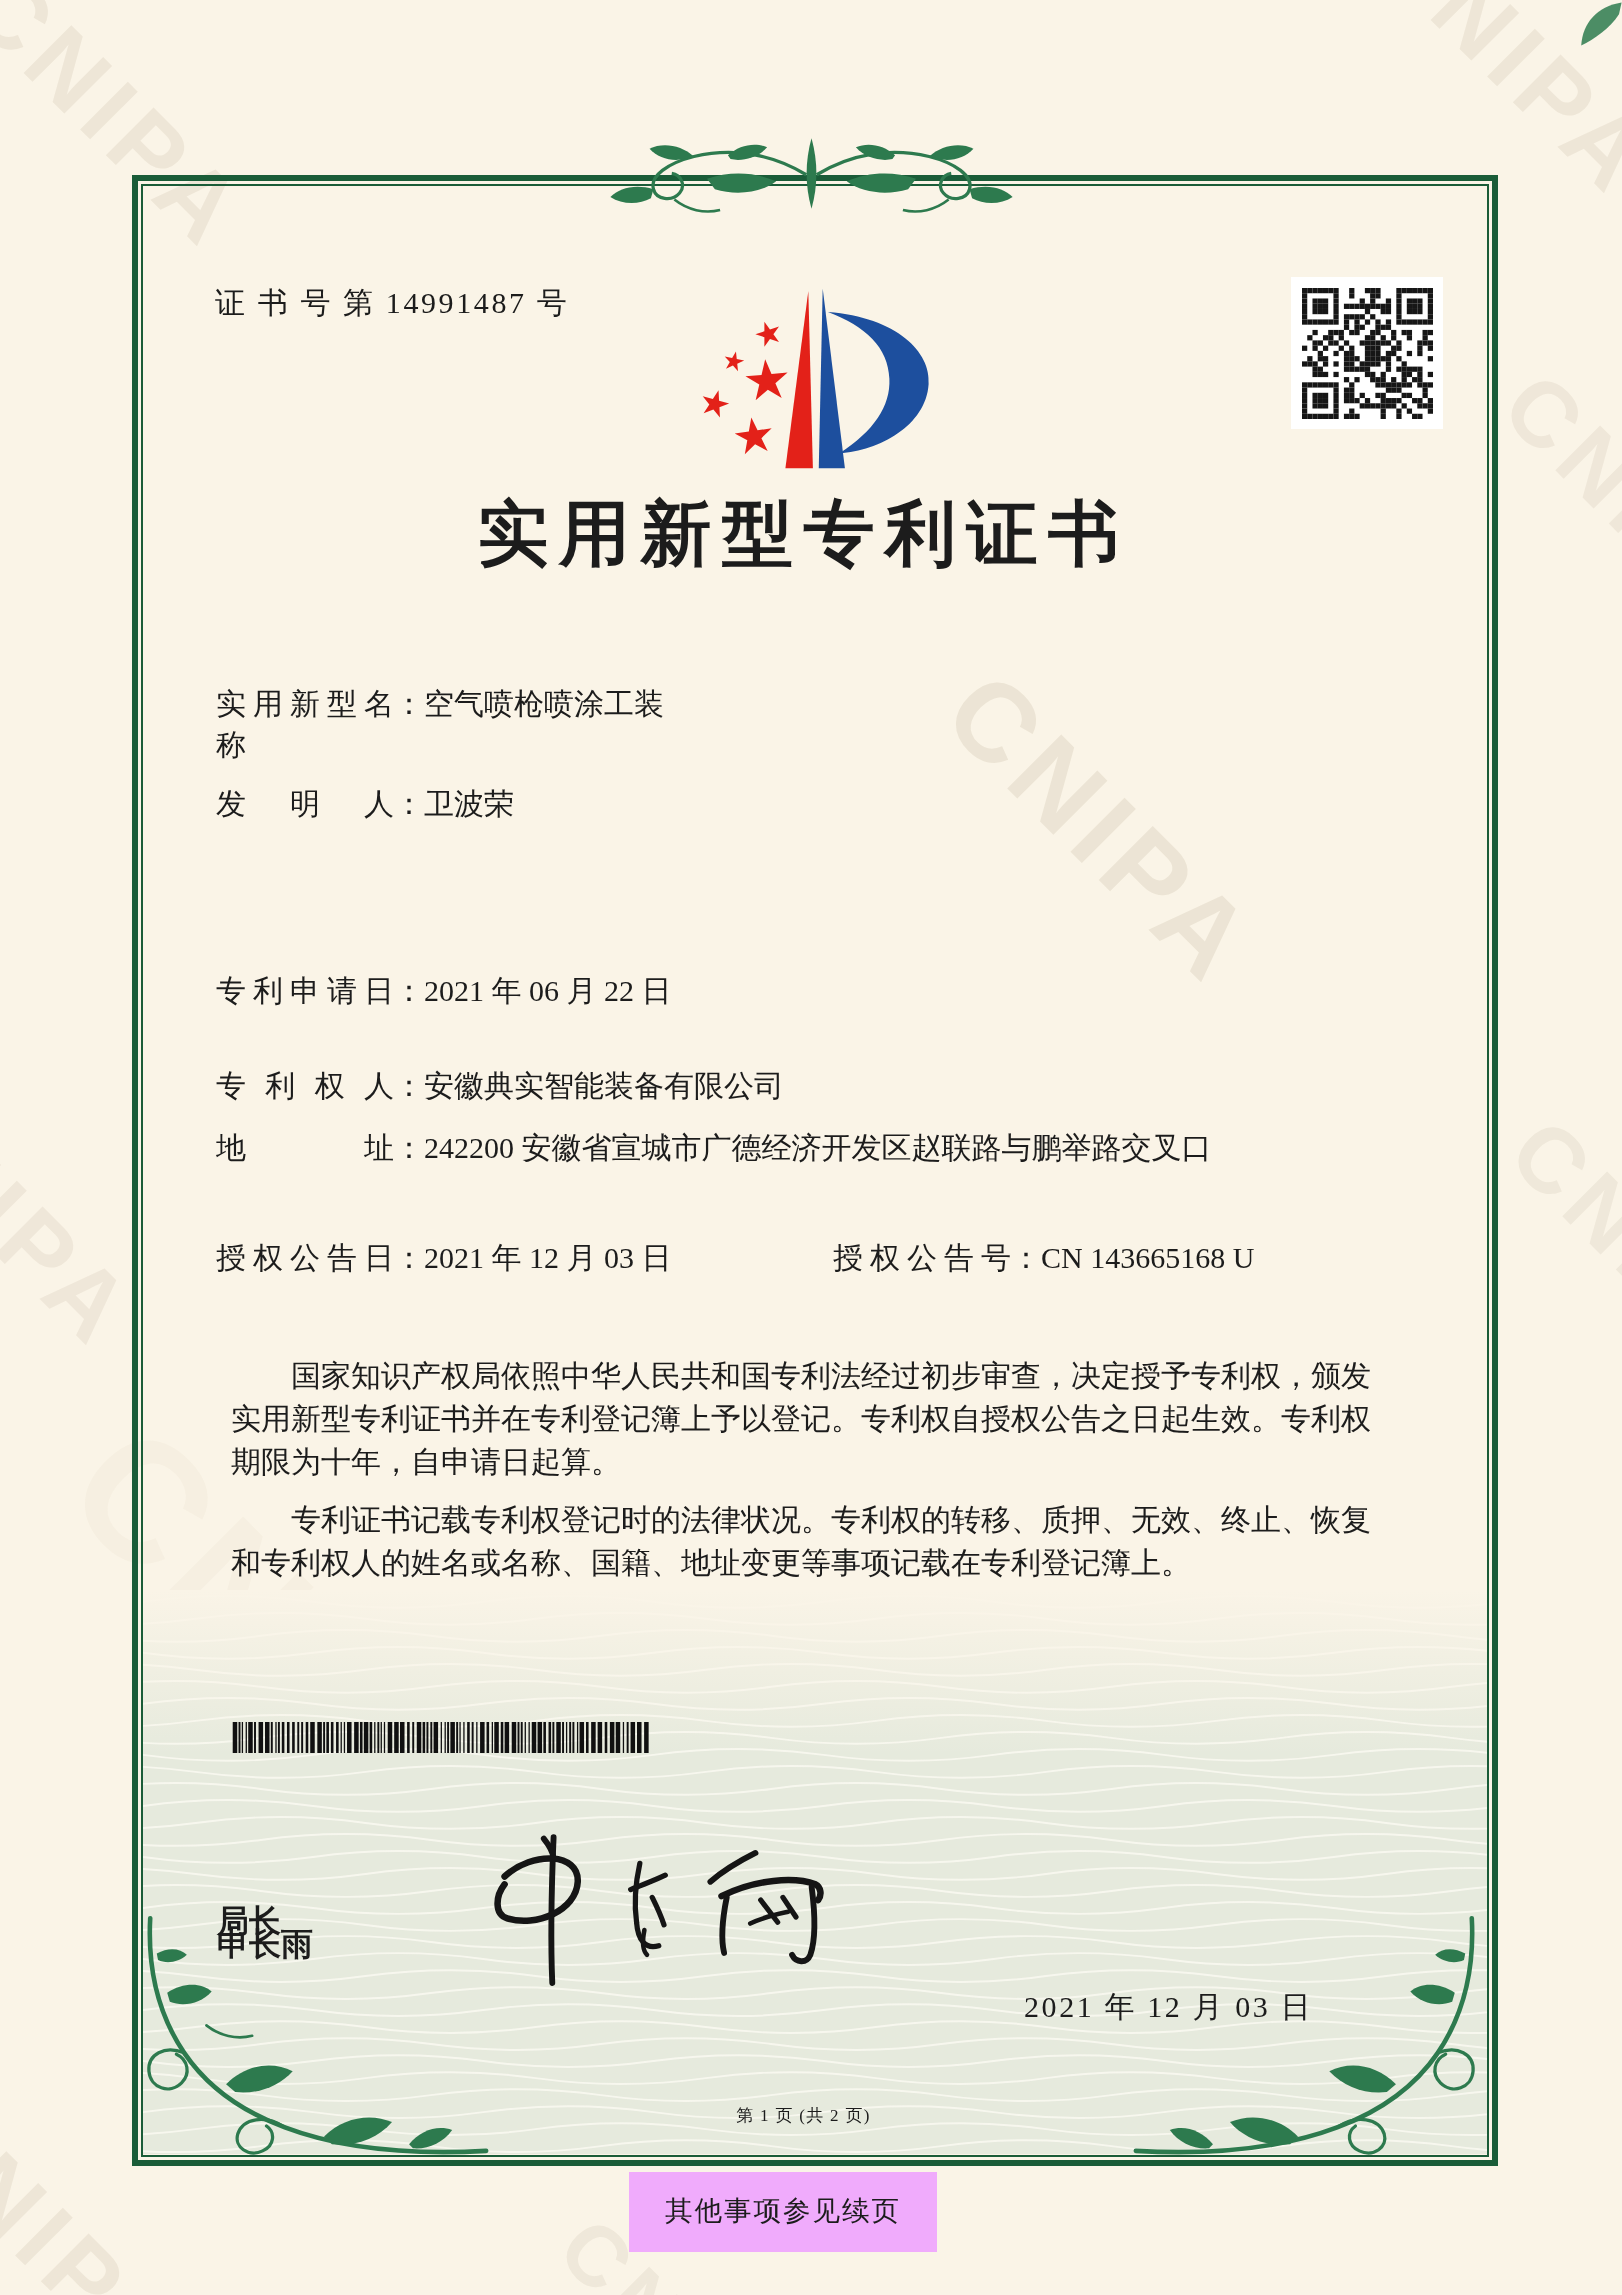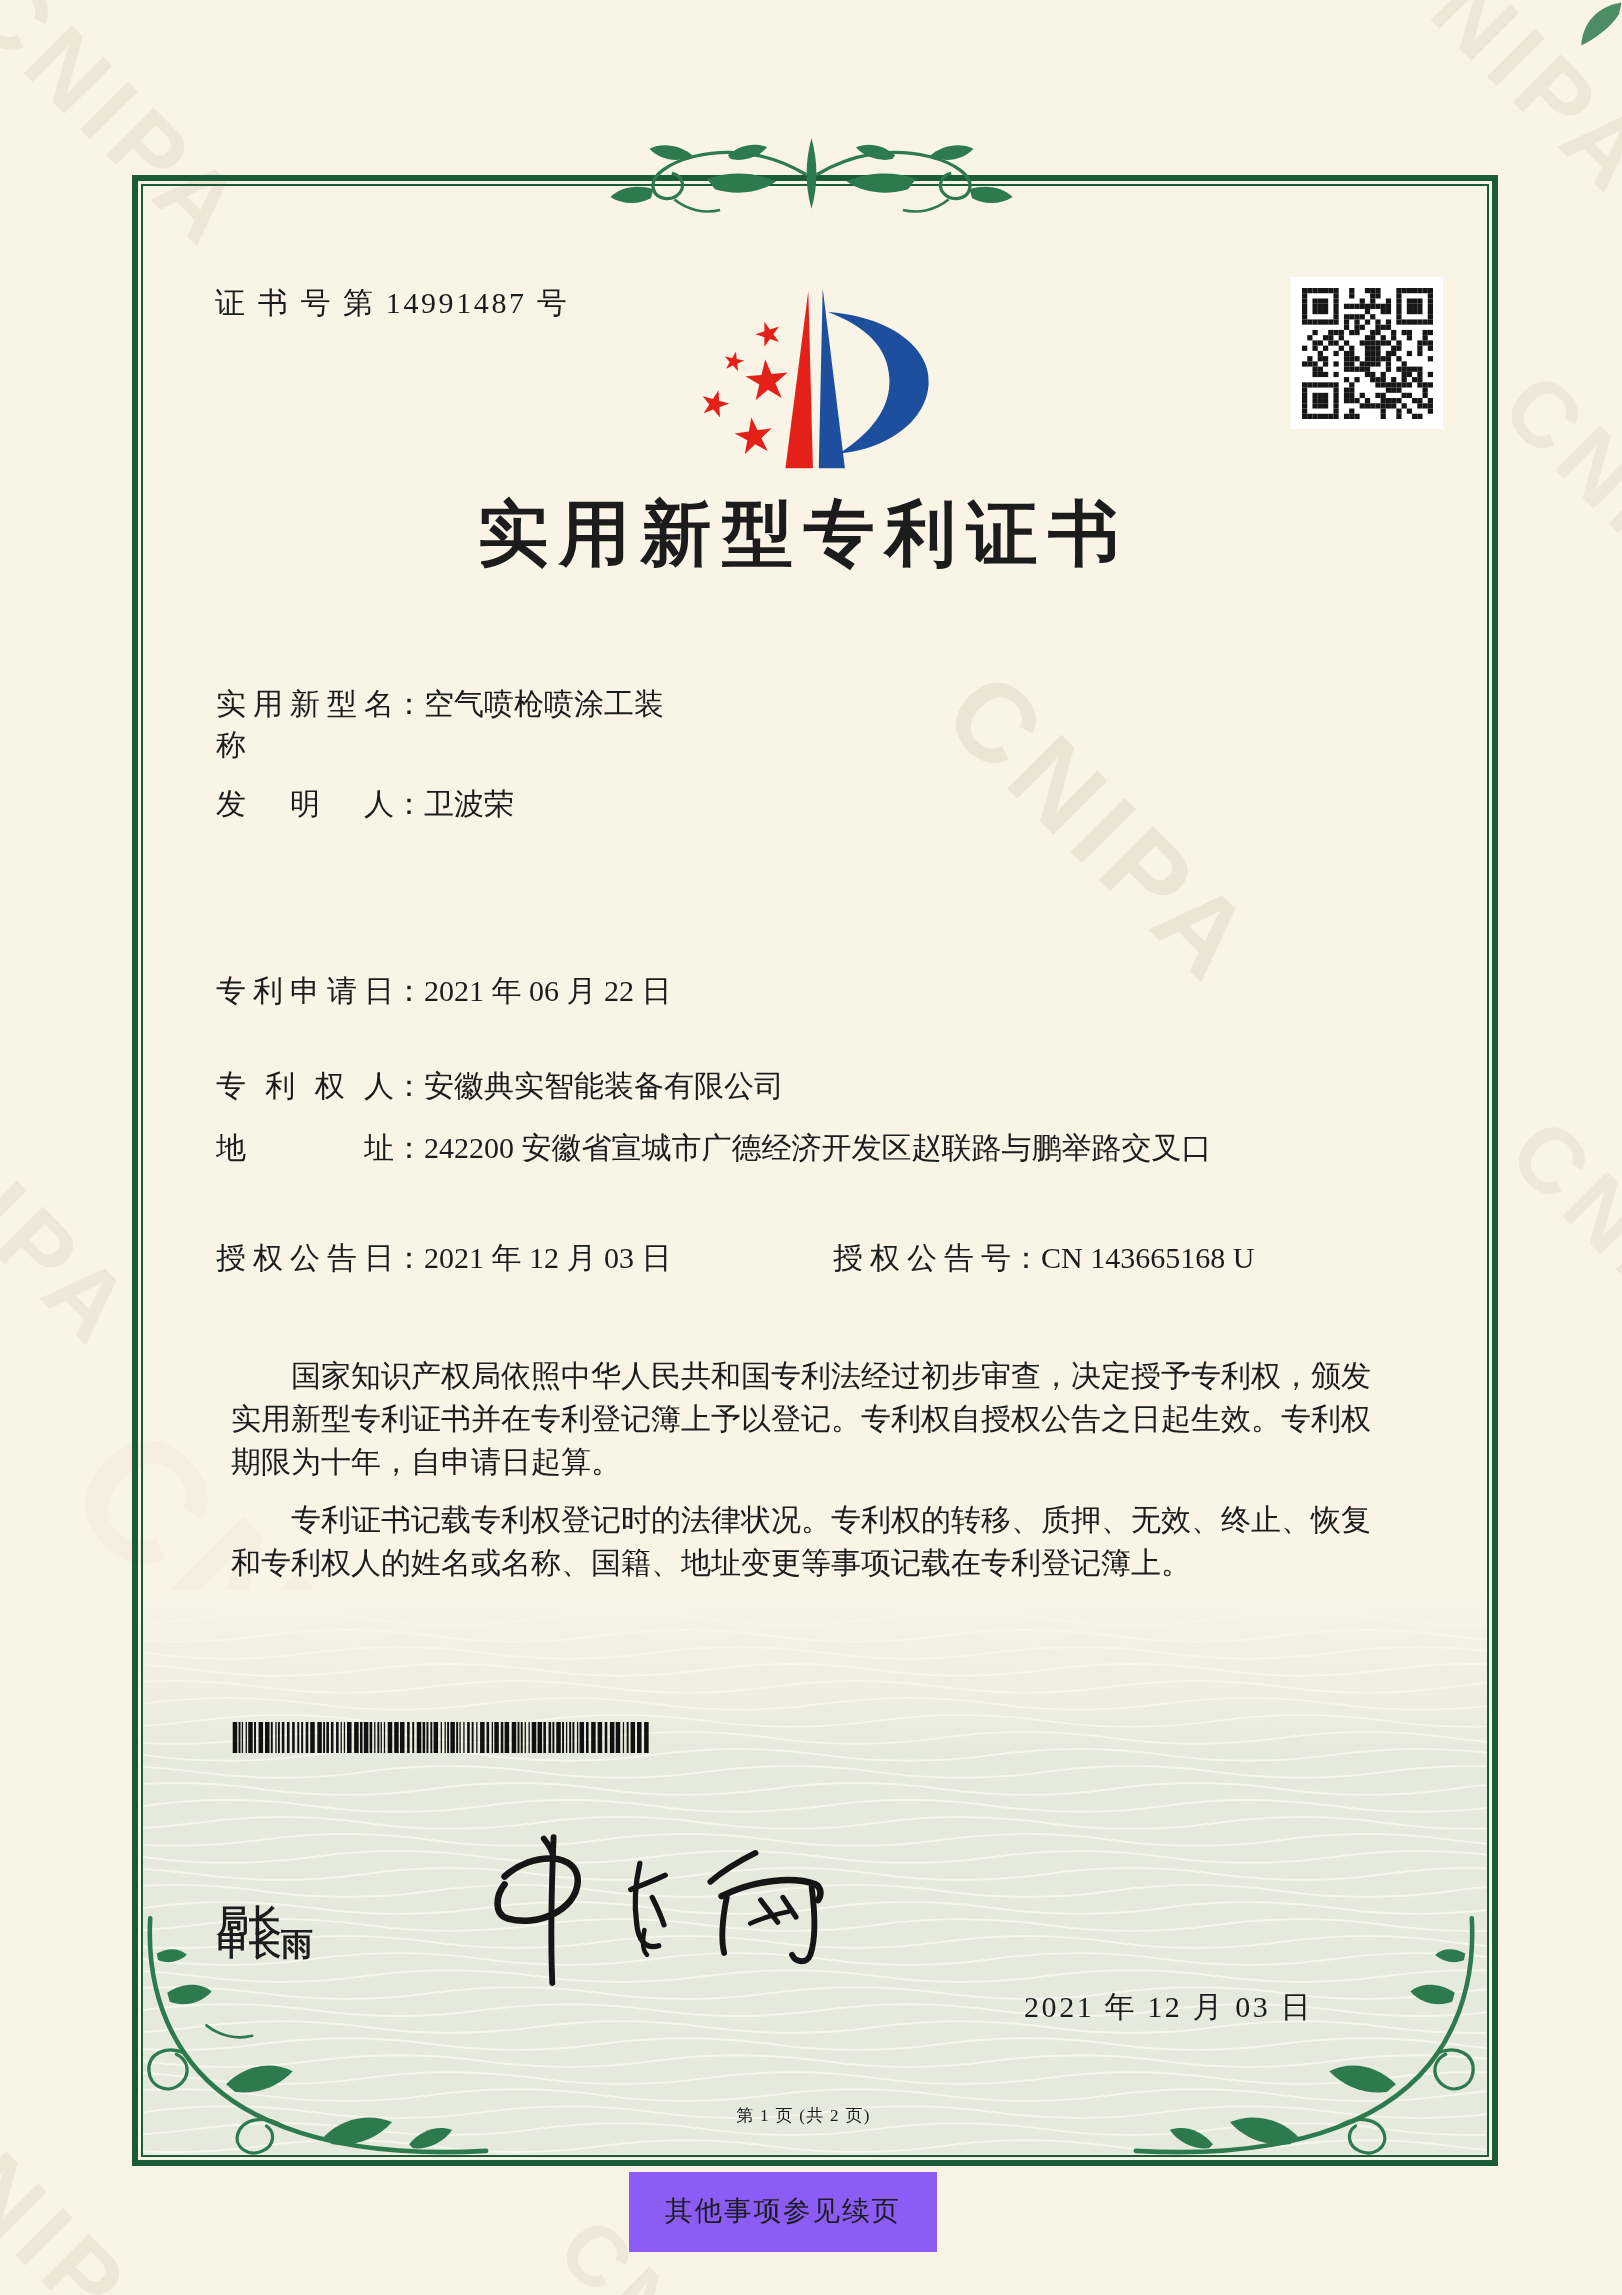--- a/index.html
+++ b/index.html
@@ -83,21 +83,21 @@
     font-family:"Liberation Sans","DejaVu Sans",sans-serif;font-weight:600;margin-top:41px;
   }
   .signer-name{
     left:217px;top:1925px;font-size:32px;line-height:39px;
     font-family:"Liberation Sans","DejaVu Sans",sans-serif;font-weight:600;
   }
   .signature-svg{left:481px;top:1819px;width:366px;height:196px;}
   .issue-date{left:1024px;top:1986px;font-size:30px;line-height:41px;letter-spacing:2.6px;}
   .page-num{left:0;right:16px;top:2098px;text-align:center;font-size:17px;line-height:35px;letter-spacing:1.3px;}
   .cont-note{
-    left:629px;top:2172px;width:308px;height:80px;background:#8b5cf6;
+    left:629px;top:2172px;width:308px;height:80px;background:#f0abfc;
     text-align:center;font-size:27.5px;line-height:77px;letter-spacing:2px;
   }
 </style>
 </head>
 <body>
 
 <div class="page">
 
   <div id="wm-layer">
       <div class="wm" style="left: 26px; top: -52px; font-size: 98px; color: rgba(168, 150, 120, 0.14);">CNIPA</div>

